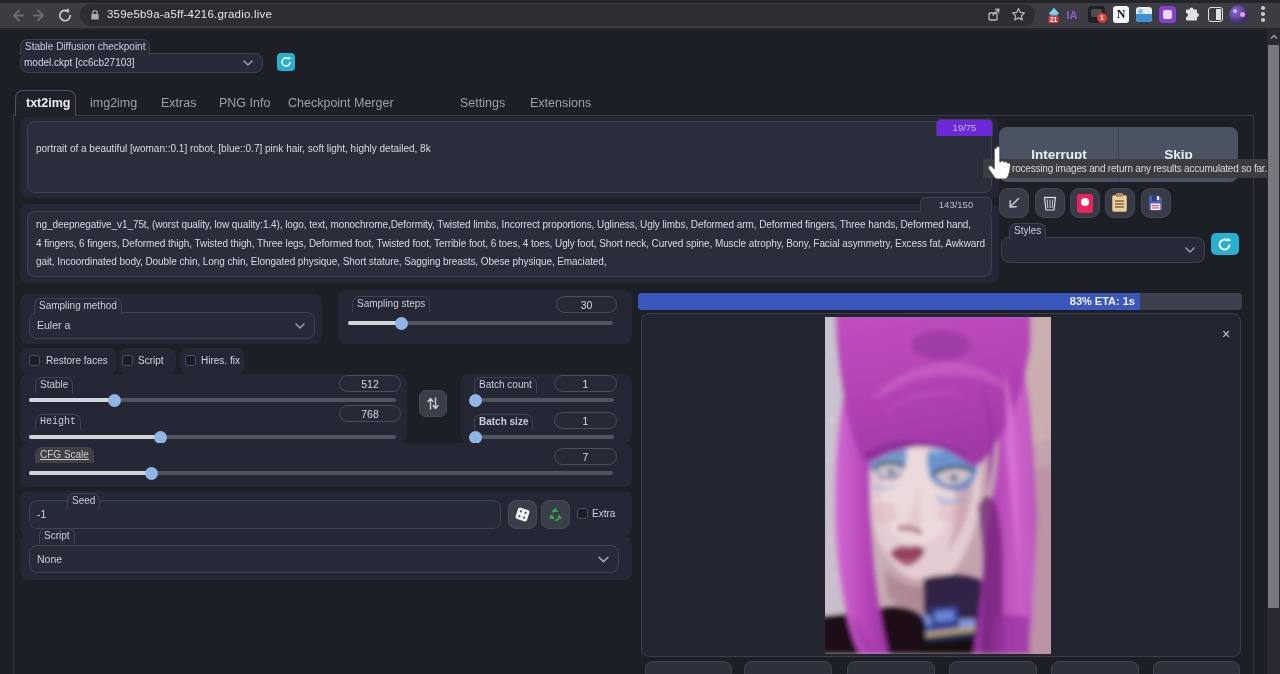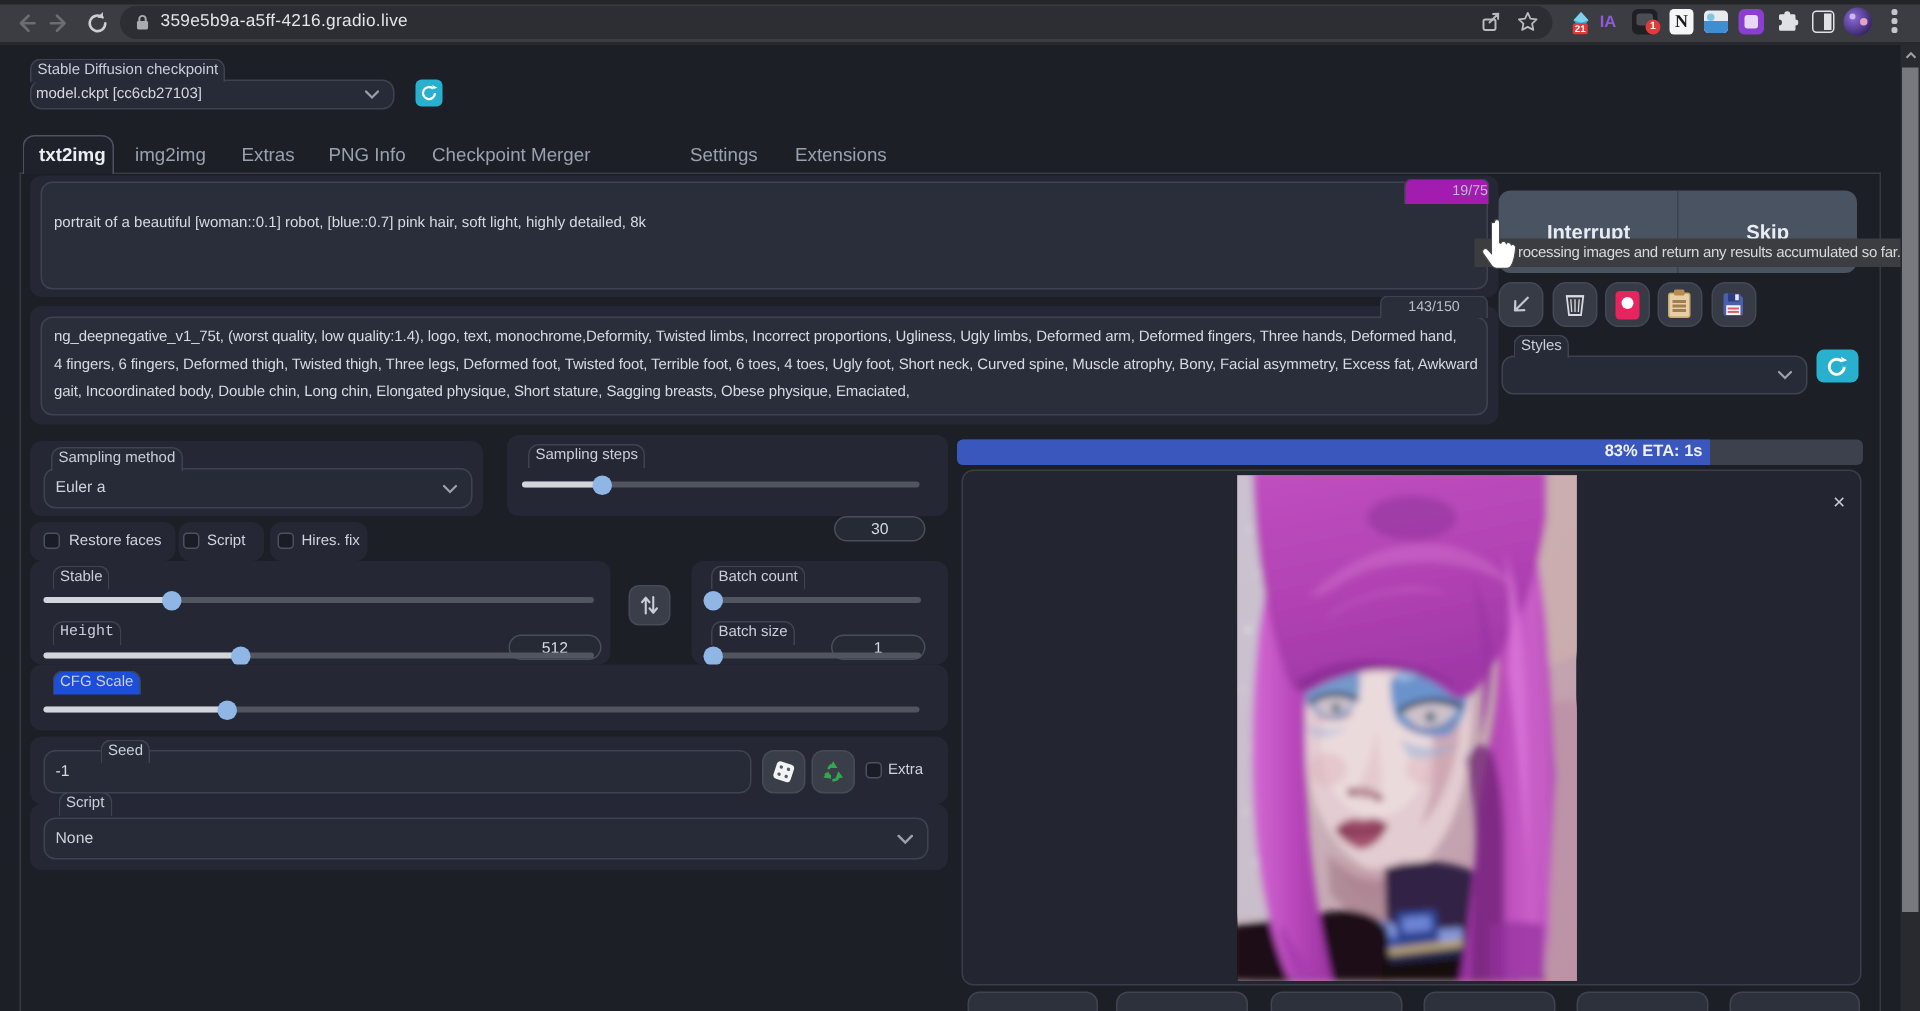--- a/index.html
+++ b/index.html
@@ -13,21 +13,21 @@
   #urltext { position:absolute; left:107px; top:8px; font-size:11.5px; color:#e3e5e8; letter-spacing:0.2px; }
   .navic { position:absolute; top:6px; width:18px; height:18px; }
   
   #page { position:absolute; left:0; top:30px; width:1280px; height:644px; background:#1d1f27; }
   .panel { position:absolute; background:#252834; border-radius:8px; }
   .ctl { position:absolute; background:#272b37; border:1px solid #3e4352; border-radius:8px; }
   .lbl { position:absolute; font-size:10px; color:#c9ced9; background:#272b37;
          border:1px solid #3e4352; border-bottom:none; border-radius:7px 7px 0 0;
          padding:1px 4px 2px 4px; line-height:12px; }
   .numbox { position:absolute; background:#262a35; border:1px solid #484e5c; border-radius:9px;
-            color:#d5d9e1; font-size:10.5px; text-align:center;margin-top:48px; }
+            color:#d5d9e1; font-size:10.5px; text-align:center; }
   .sl-track { position:absolute; height:4px; border-radius:2px; background:#51555f; }
   .sl-fill  { position:absolute; height:4px; border-radius:2px; background:#d2d5db; }
   .sl-handle{ position:absolute; width:13px; height:13px; border-radius:50%; background:#90b6e6; }
   .cb { position:absolute; width:11px; height:11px; background:#1a1d25; border:1.5px solid #4a5160; border-radius:3px; }
   .cblbl { position:absolute; font-size:10px; color:#ced3dd; }
   .iconbtn { position:absolute; width:30px; height:30px; background:#373b46; border:1px solid #434857; border-radius:9px; }
   .tabtxt { position:absolute; top:96px; font-size:12.5px; color:#99a1ae; }
 </style>
 </head>
 <body>
@@ -108,21 +108,21 @@
 <div class="tabtxt" style="left:90px;">img2img</div>
 <div class="tabtxt" style="left:161px;">Extras</div>
 <div class="tabtxt" style="left:219px;">PNG Info</div>
 <div class="tabtxt" style="left:288px;">Checkpoint Merger</div>
 <div class="tabtxt" style="left:429px;margin-top:22px;">Train</div>
 <div class="tabtxt" style="left:460px;">Settings</div>
 <div class="tabtxt" style="left:530px;">Extensions</div>
 
 <div class="panel" style="left:20px; top:117px; width:979px; height:81px;"></div>
 <div class="ctl" style="left:27px; top:121px; width:965px; height:72px; background:#2a2e3a;"></div>
-<div class="abs" style="left:936px; top:119px; width:57px; height:17px; background:#a21caf; border:1px solid #3d4250; border-bottom:none; border-radius:5px 5px 0 0; font-size:9.5px; color:#b8bec9; text-align:right; line-height:16px;">19/75</div>
+<div class="abs" style="left:936px; top:119px; width:57px; height:17px; background:#6d28d9; border:1px solid #3d4250; border-bottom:none; border-radius:5px 5px 0 0; font-size:9.5px; color:#b8bec9; text-align:center; line-height:16px;">19/75</div>
 <div class="abs" style="left:36px; top:143px; font-size:10px; color:#d6dae2;">portrait of a beautiful [woman::0.1] robot, [blue::0.7] pink hair, soft light, highly detailed, 8k</div>
 
 <div class="panel" style="left:20px; top:204px; width:979px; height:79px;"></div>
 <div class="ctl" style="left:27px; top:211px; width:965px; height:66px; background:#2a2e3a;"></div>
 <div class="abs" style="left:920px; top:197px; width:72px; height:15px; background:#2a2e3a; border:1px solid #3d4250; border-bottom:none; border-radius:5px 5px 0 0; font-size:9.5px; color:#b8bec9; text-align:center; line-height:14px;">143/150</div>
 <div class="abs" style="left:36px; top:216px; font-size:10px; letter-spacing:-0.08px; line-height:18.5px; color:#d6dae2; white-space:nowrap;">ng_deepnegative_v1_75t, (worst quality, low quality:1.4), logo, text, monochrome,Deformity, Twisted limbs, Incorrect proportions, Ugliness, Ugly limbs, Deformed arm, Deformed fingers, Three hands, Deformed hand,<br>4 fingers, 6 fingers, Deformed thigh, Twisted thigh, Three legs, Deformed foot, Twisted foot, Terrible foot, 6 toes, 4 toes, Ugly foot, Short neck, Curved spine, Muscle atrophy, Bony, Facial asymmetry, Excess fat, Awkward<br>gait, Incoordinated body, Double chin, Long chin, Elongated physique, Short stature, Sagging breasts, Obese physique, Emaciated,</div>
 
 <div class="abs" style="left:999px; top:127px; width:239px; height:55px; background:#4a5361; border-radius:8px;"></div>
 <div class="abs" style="left:1118px; top:127px; width:1px; height:55px; background:#3a4150;"></div>
 <div class="abs" style="left:999px; top:147px; width:120px; text-align:center; font-size:13.5px; font-weight:bold; color:#e9edf3;">Interrupt</div>
@@ -178,27 +178,27 @@
 <div class="sl-fill" style="left:29px; top:435px; width:131px;"></div>
 <div class="sl-handle" style="left:154px; top:431px;"></div>
 
 <div class="abs" style="left:419px; top:390px; width:28px; height:27px; background:#3a3e49; border:1px solid #464b59; border-radius:7px;"></div>
 
 <div class="panel" style="left:461px; top:374px; width:171px; height:69px;"></div>
 <div class="lbl" style="left:474px; top:377px; background:#252834;">Batch count</div>
 <div class="numbox" style="left:554px; top:375px; width:63px; height:17px; line-height:16px;">1</div>
 <div class="sl-track" style="left:469px; top:398px; width:145px;"></div>
 <div class="sl-handle" style="left:469px; top:394px;"></div>
-<div class="lbl" style="left:474px; top:414px; background:#252834;">Batch size</div>
+<div class="lbl" style="left:474px; top:414px; background:#252834;font-weight:bold;">Batch size</div>
 <div class="numbox" style="left:554px; top:412px; width:63px; height:17px; line-height:16px;">1</div>
 <div class="sl-track" style="left:469px; top:435px; width:145px;"></div>
 <div class="sl-handle" style="left:469px; top:431px;"></div>
 
 <div class="panel" style="left:20px; top:443px; width:612px; height:44px;"></div>
-<div class="lbl" style="left:35px; top:447px; background:#1d4ed8;">CFG Scale</div>
+<div class="lbl" style="left:35px; top:447px; background:#404040;text-decoration:underline;">CFG Scale</div>
 <div class="numbox" style="left:554px; top:448px; width:63px; height:17px; line-height:16px;">7</div>
 <div class="sl-track" style="left:29px; top:471px; width:584px;"></div>
 <div class="sl-fill" style="left:29px; top:471px; width:122px;"></div>
 <div class="sl-handle" style="left:145px; top:467px;"></div>
 
 <div class="panel" style="left:20px; top:491px; width:612px; height:45px;"></div>
 <div class="ctl" style="left:29px; top:500px; width:472px; height:29px; border-radius:8px;"></div>
 <div class="lbl" style="left:39px; top:493px;margin-left:28px;">Seed</div>
 <div class="abs" style="left:37px; top:508px; font-size:10.5px; color:#d5d9e1;">-1</div>
 <div class="abs" style="left:508px; top:500px; width:29px; height:29px; background:#3a3e49; border:1px solid #464b59; border-radius:8px;"></div>

